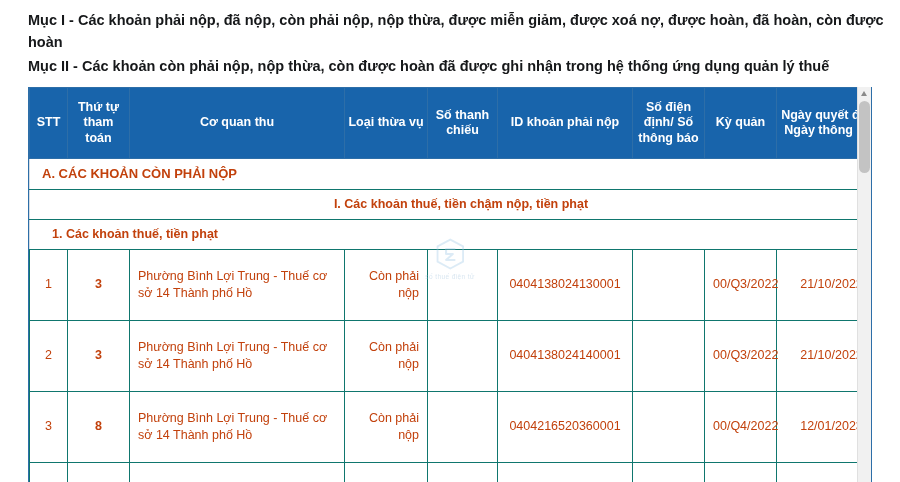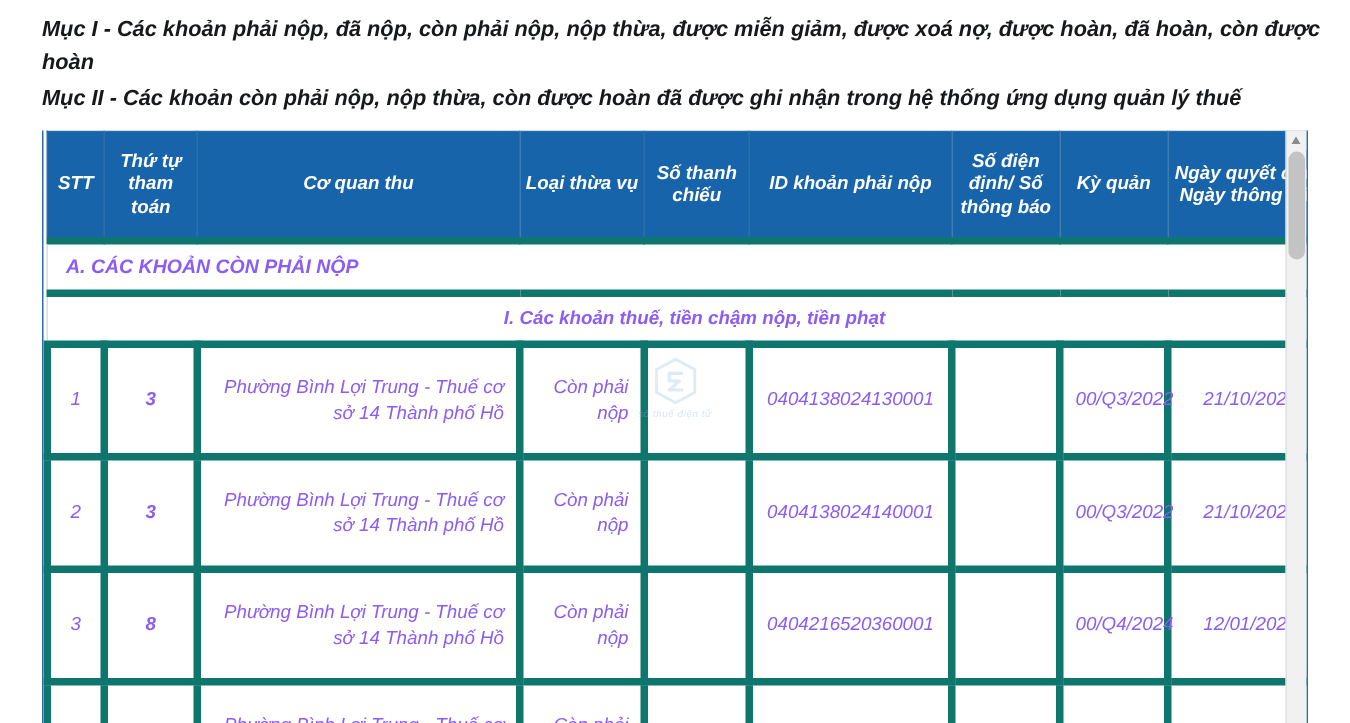--- a/index.html
+++ b/index.html
@@ -13,21 +13,20 @@
     font-family: "Liberation Sans", sans-serif;
     color: #1a1a1a;
     overflow: hidden;
   }
   .page {
     position: relative;
     width: 900px;
     height: 482px;
     box-sizing: border-box;
     padding: 10px 14px 0 28px;
-    font-style: italic;
   }
   .section-heading {
     font-size: 14.5px;
     font-weight: bold;
     line-height: 1.5;
     color: #16181a;
     margin: 0 0 2px 0;
   }
   .section-heading.second {
     margin-bottom: 10px;
@@ -54,41 +53,41 @@
     font-weight: bold;
     font-size: 12.5px;
     text-align: center;
     vertical-align: middle;
     border: 1px solid #2d6ea8;
     padding: 4px 3px;
     line-height: 1.25;
     height: 62px;
   }
   table.grid td {
-    border: 5px solid #0f766e;
+    border: 1px solid #0f766e;
     padding: 6px 8px;
     vertical-align: middle;
     line-height: 1.35;
-    color: #8b5cf6;
+    color: #c2410c;
     font-size: 12.5px;
   }
   tr.group-row td {
     font-weight: bold;
     font-size: 13px;
     padding: 6px 10px;
     border-left: 1px solid #d7dde3;
     border-right: 1px solid #d7dde3;
   }
   tr.group-a td { padding-left: 12px; }
   tr.group-i td { padding-left: 16px; font-size: 12.5px; text-align: center; }
   tr.group-1 td { padding-left: 22px; font-size: 12.5px; }
   .data-row td { height: 58px; }
   .c-stt { text-align: center; }
   .c-order { text-align: center; font-weight: bold; }
-  .c-agency { text-align: right; padding-left: 10px; }
+  .c-agency { text-align: left; padding-left: 10px; }
   .c-type { text-align: right; padding-left: 8px; }
   .c-ref { text-align: center; }
   .c-id { text-align: center; }
   .c-decision { text-align: center; }
   .c-period { text-align: center; }
   .c-date { text-align: center; }
 
   
   .watermark {
     position: absolute;
@@ -193,20 +192,23 @@
           <th>Ngày quyết định/ Ngày thông báo</th>
         </tr>
       </thead>
       <tbody>
         <tr class="group-row group-a">
           <td colspan="9">A. CÁC KHOẢN CÒN PHẢI NỘP</td>
         </tr>
         <tr class="group-row group-i">
           <td colspan="9">I. Các khoản thuế, tiền chậm nộp, tiền phạt</td>
         </tr>
+        <tr class="group-row group-1">
+          <td colspan="9">1. Các khoản thuế, tiền phạt</td>
+        </tr>
 
         <tr class="data-row">
           <td class="c-stt">1</td>
           <td class="c-order">3</td>
           <td class="c-agency">Phường Bình Lợi Trung - Thuế cơ sở 14 Thành phố Hồ</td>
           <td class="c-type">Còn phải nộp</td>
           <td class="c-ref"></td>
           <td class="c-id">0404138024130001</td>
           <td class="c-decision"></td>
           <td class="c-period">00/Q3/2022</td>
@@ -226,21 +228,21 @@
         </tr>
 
         <tr class="data-row">
           <td class="c-stt">3</td>
           <td class="c-order">8</td>
           <td class="c-agency">Phường Bình Lợi Trung - Thuế cơ sở 14 Thành phố Hồ</td>
           <td class="c-type">Còn phải nộp</td>
           <td class="c-ref"></td>
           <td class="c-id">0404216520360001</td>
           <td class="c-decision"></td>
-          <td class="c-period">00/Q4/2024</td>
+          <td class="c-period">00/Q4/2022</td>
           <td class="c-date">12/01/2023</td>
         </tr>
 
         <tr class="data-row">
           <td class="c-stt">4</td>
           <td class="c-order">8</td>
           <td class="c-agency">Phường Bình Lợi Trung - Thuế cơ sở 14 Thành phố Hồ</td>
           <td class="c-type">Còn phải nộp</td>
           <td class="c-ref"></td>
           <td class="c-id">0404216520350001</td>

